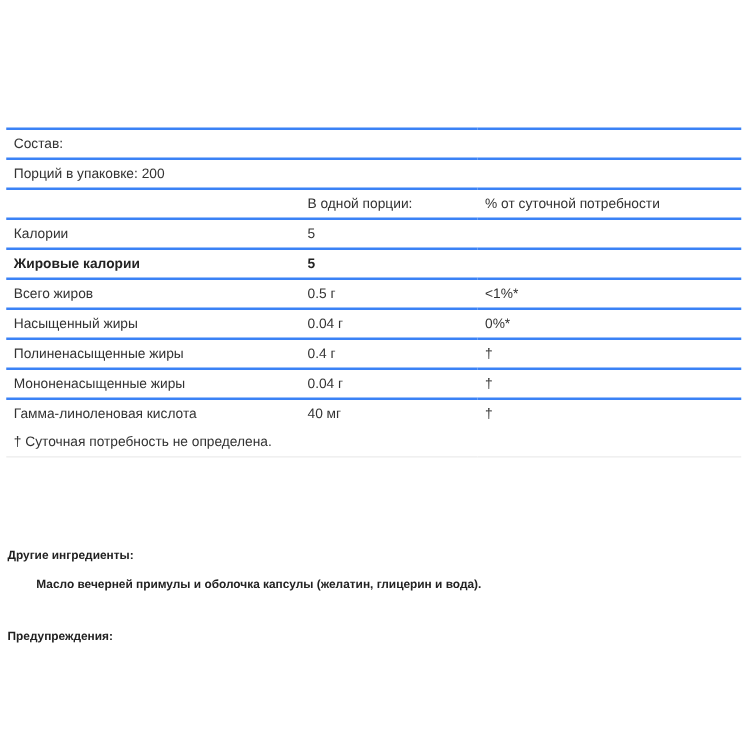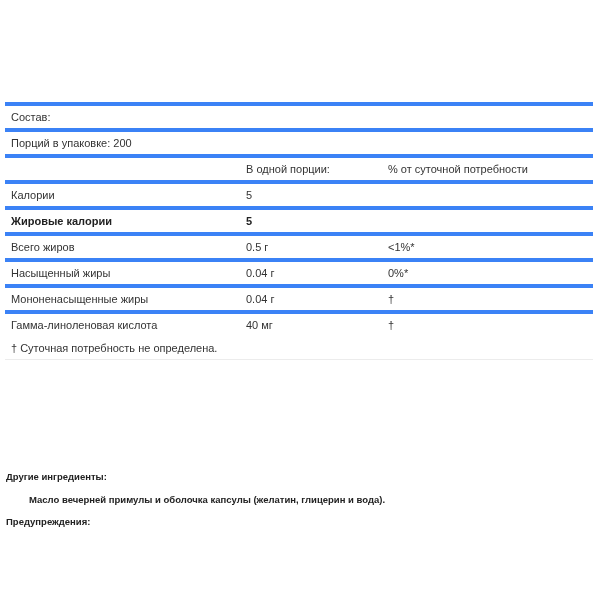--- a/index.html
+++ b/index.html
@@ -17,41 +17,40 @@
     }
     .facts {
       position: absolute;
       left: 5px;
       top: 102px;
       width: 588px;
       border-collapse: collapse;
       font-size: 11px;
     }
     .facts td {
-      border-top: 4px solid #3b82f6;
+      border-top: 2px solid #3b82f6;
       height: 22px;
       padding: 0 0 0 6px;
       vertical-align: middle;
       white-space: nowrap;
     }
     .facts td.c1 { width: 229px; }
     .facts td.c2 { width: 136px; }
     .facts tr.bold td { font-weight: bold; color: #222; margin-left: 36px; }
     .facts td.note {
       height: 23px;
     }
     .facts tr.note2 td { border-top: none; border-bottom: 1px solid #ececec; }
     .extra {
       position: absolute;
       left: 6px;
       font-size: 9.5px;
       font-weight: bold;
       color: #222222;
       white-space: nowrap;
-      margin-top: 32px;
     }
   </style>
 </head>
 <body>
 
 <table class="facts">
   <tbody>
       <tr>
     <td colspan="3">Состав:</td>
   </tr>
@@ -77,30 +76,35 @@
     <td class="c1">Всего жиров</td>
     <td class="c2">0.5 г</td>
     <td>&lt;1%*</td>
   </tr>
   <tr>
     <td class="c1">Насыщенный жиры</td>
     <td class="c2">0.04 г</td>
     <td>0%*</td>
   </tr>
   <tr>
+    <td class="c1">Полиненасыщенные жиры</td>
+    <td class="c2">0.4 г</td>
+    <td>†</td>
+  </tr>
+  <tr>
     <td class="c1">Мононенасыщенные жиры</td>
     <td class="c2">0.04 г</td>
     <td>†</td>
   </tr>
   <tr>
     <td class="c1">Гамма-линоленовая кислота</td>
     <td class="c2">40 мг</td>
     <td>†</td>
   </tr>
   <tr class="note2">
     <td colspan="3" class="note">† Суточная потребность не определена.</td>
   </tr>
 </tbody>
   </table>
 
 <div class="extra" style="top:439px;">Другие ингредиенты:</div>
 <div class="extra" style="top:462px;padding-left:23px;">Масло вечерней примулы и оболочка капсулы (желатин, глицерин и вода).</div>
-<div class="extra" style="top:484px;">Предупреждения:</div>
+<div class="extra" style="top:504px;">Предупреждения:</div>
 
 </body></html>

